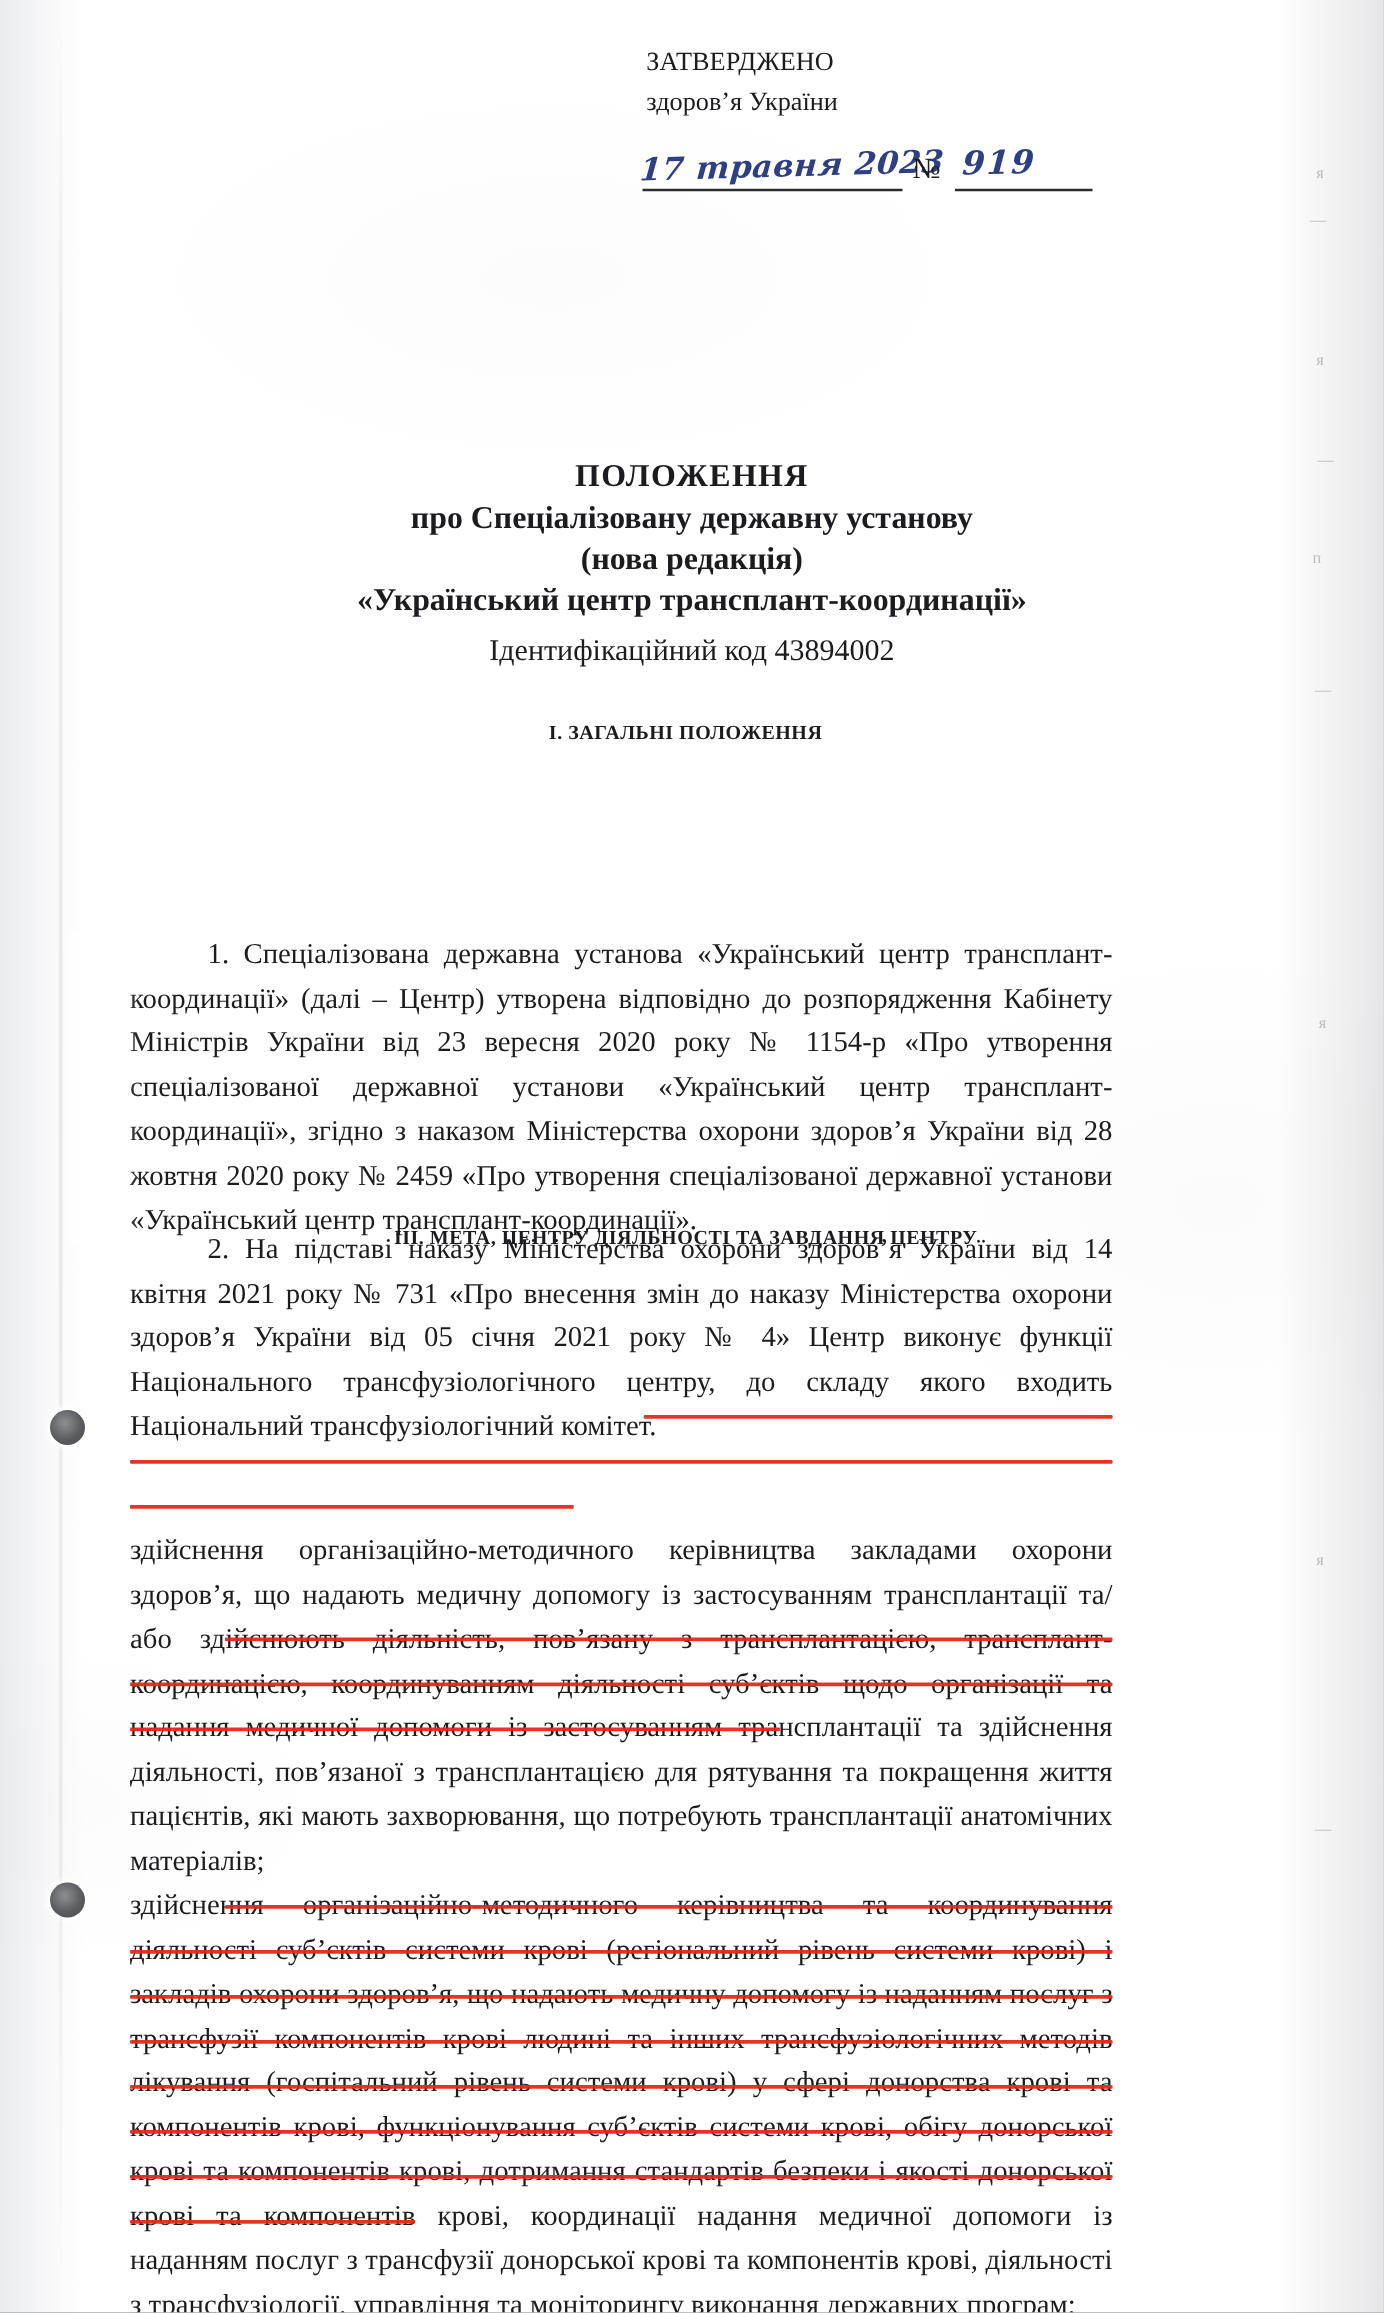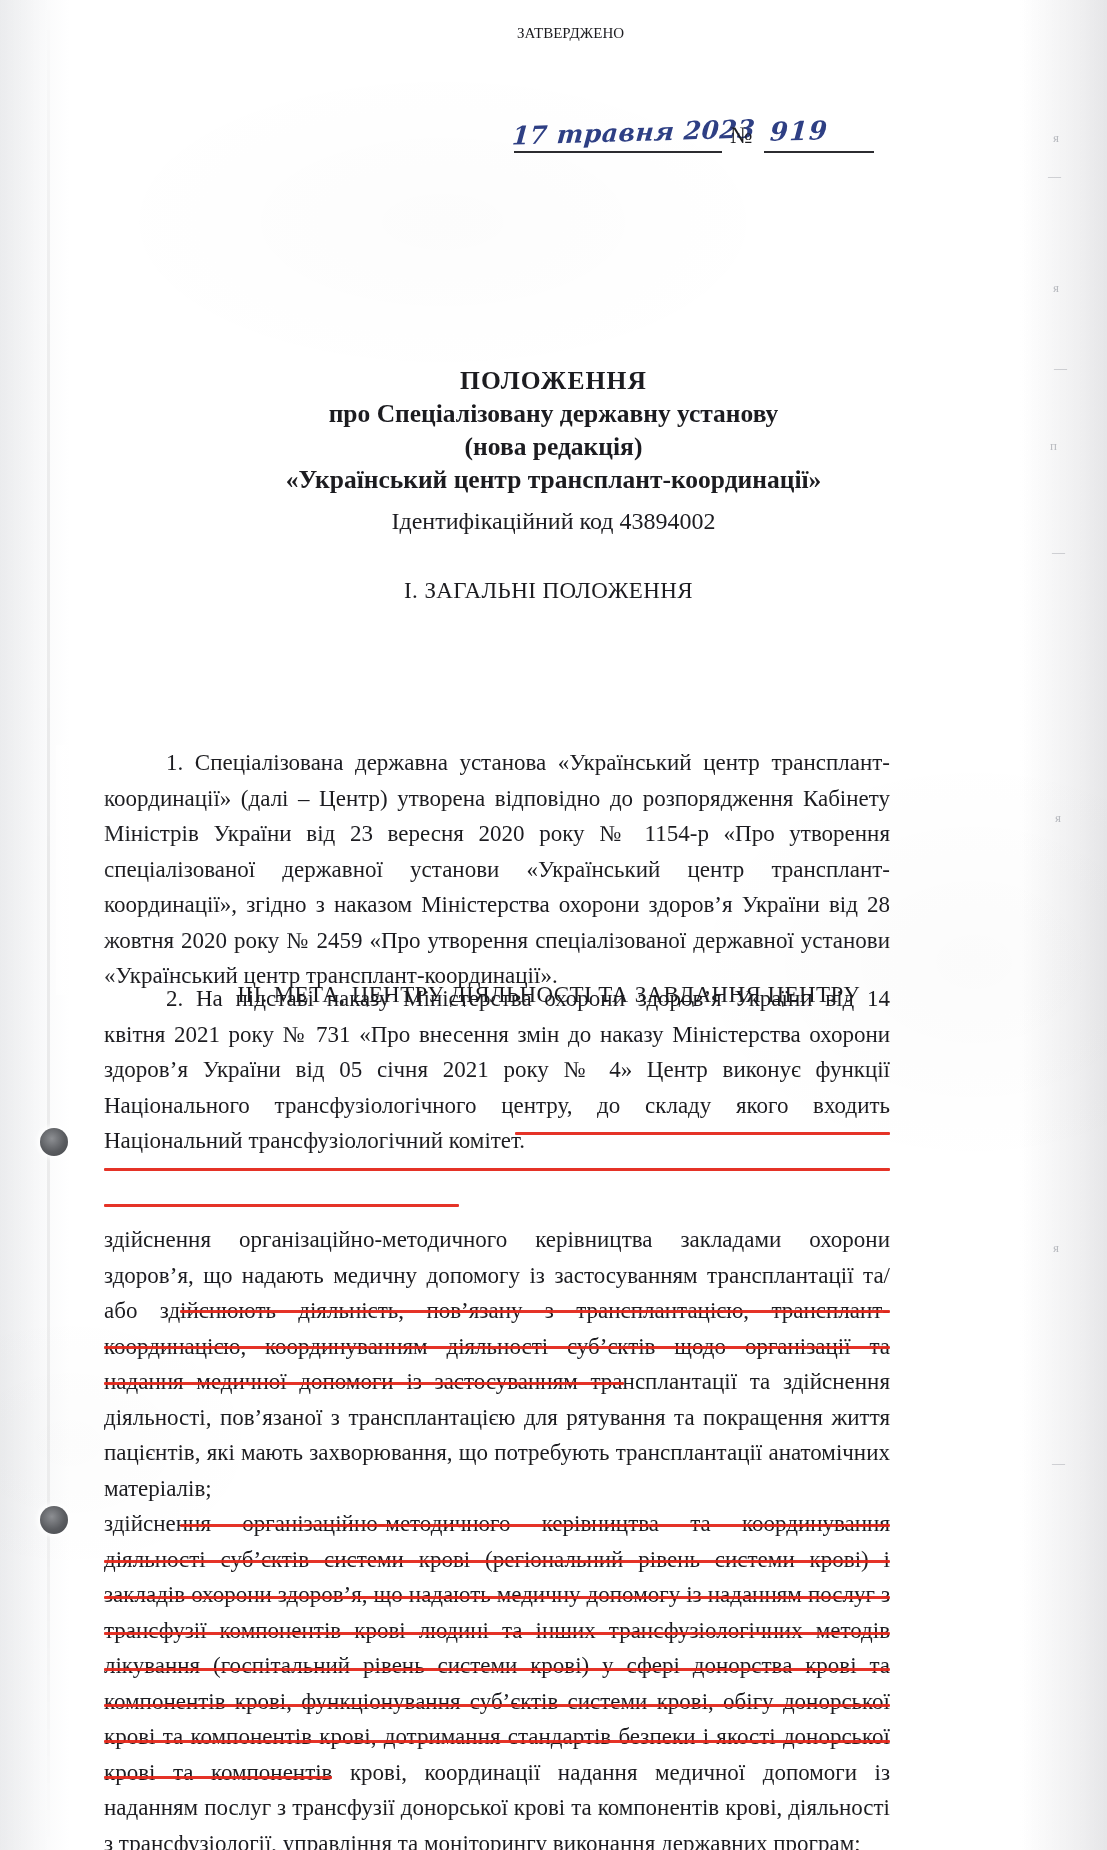--- a/index.html
+++ b/index.html
@@ -88,23 +88,23 @@
 
   
   .content {
     position: relative;
     z-index: 3;
   }
 
   .approve-block {
     position: absolute;
     left: 517px;
-    top: 18px;
+    top: 34px;
     width: 400px;
-    font-size: 15px;
+    font-size: 21px;
     line-height: 31.5px;
   }
   .approve-block .ln { white-space: nowrap; }
 
   .sign-row {
     position: absolute;
     left: 512px;
     top: 118px;
     width: 420px;
     height: 40px;
@@ -177,22 +177,22 @@
     width: 1107px;
     text-align: center;
     font-size: 24px;
   }
 
   .sec-heading {
     position: absolute;
     left: 0;
     width: 1097px;
     text-align: center;
-    font-weight: normal;
-    font-size: 23px;
+    font-weight: bold;
+    font-size: 16px;
     letter-spacing: 0.4px;
   }
   .sec-1 { top: 578px; }
   .sec-3 { top: 982px; }
 
   .body-text {
     position: absolute;
     left: 104px;
     width: 786px;
     font-size: 23px;
@@ -247,20 +247,21 @@
     <span style="top:544px; right:12px;">—</span>
     <span style="top:810px; right:16px;">я</span>
     <span style="top:1240px; right:18px;">я</span>
     <span style="top:1455px; right:12px;">—</span>
   </div>
 
   <div class="content">
 
     <div class="approve-block">
       <div class="ln">ЗАТВЕРДЖЕНО</div>
+      <div class="ln">здоров’я України</div>
     </div>
 
     <div class="sign-row">
       <span class="handwriting" style="color: rgb(46, 63, 132);">17 травня 2023</span>
       <span class="num-label">№</span>
       <span class="handwriting-num" style="color: rgb(46, 63, 132);">919</span>
       <span class="rule-date"></span>
       <span class="rule-num"></span>
     </div>
 

